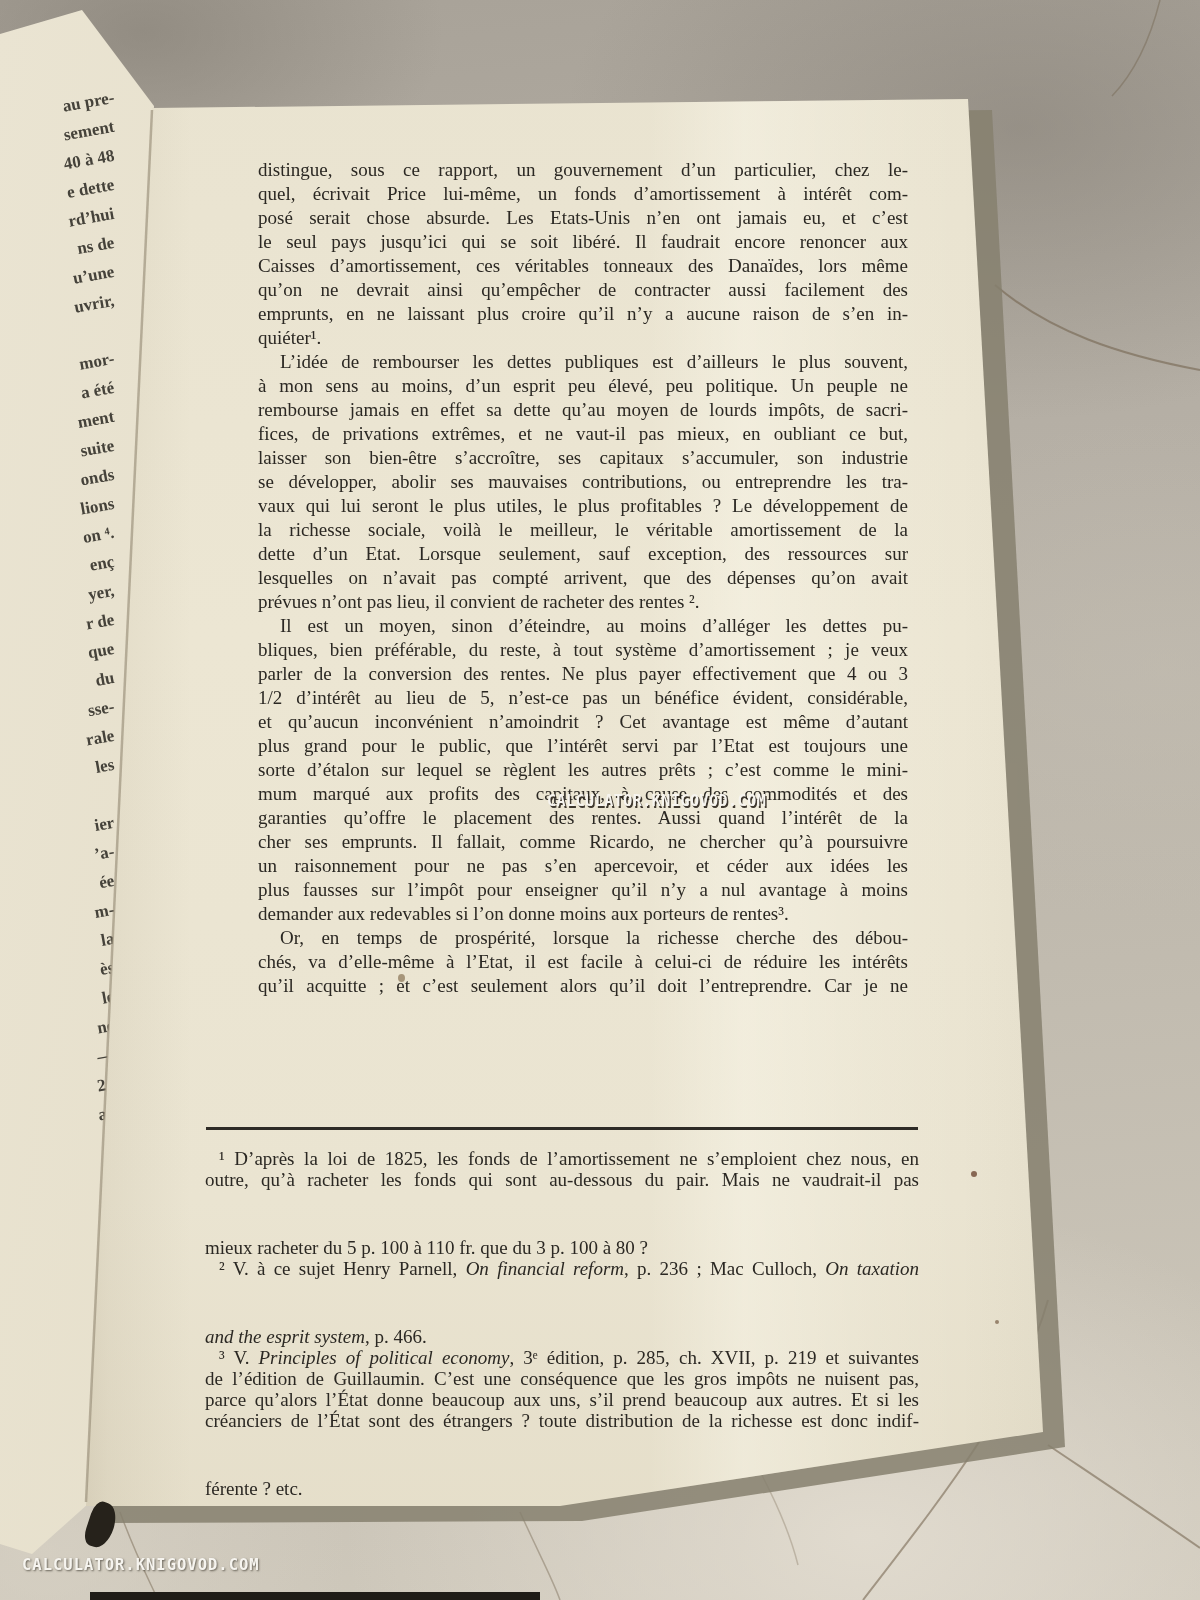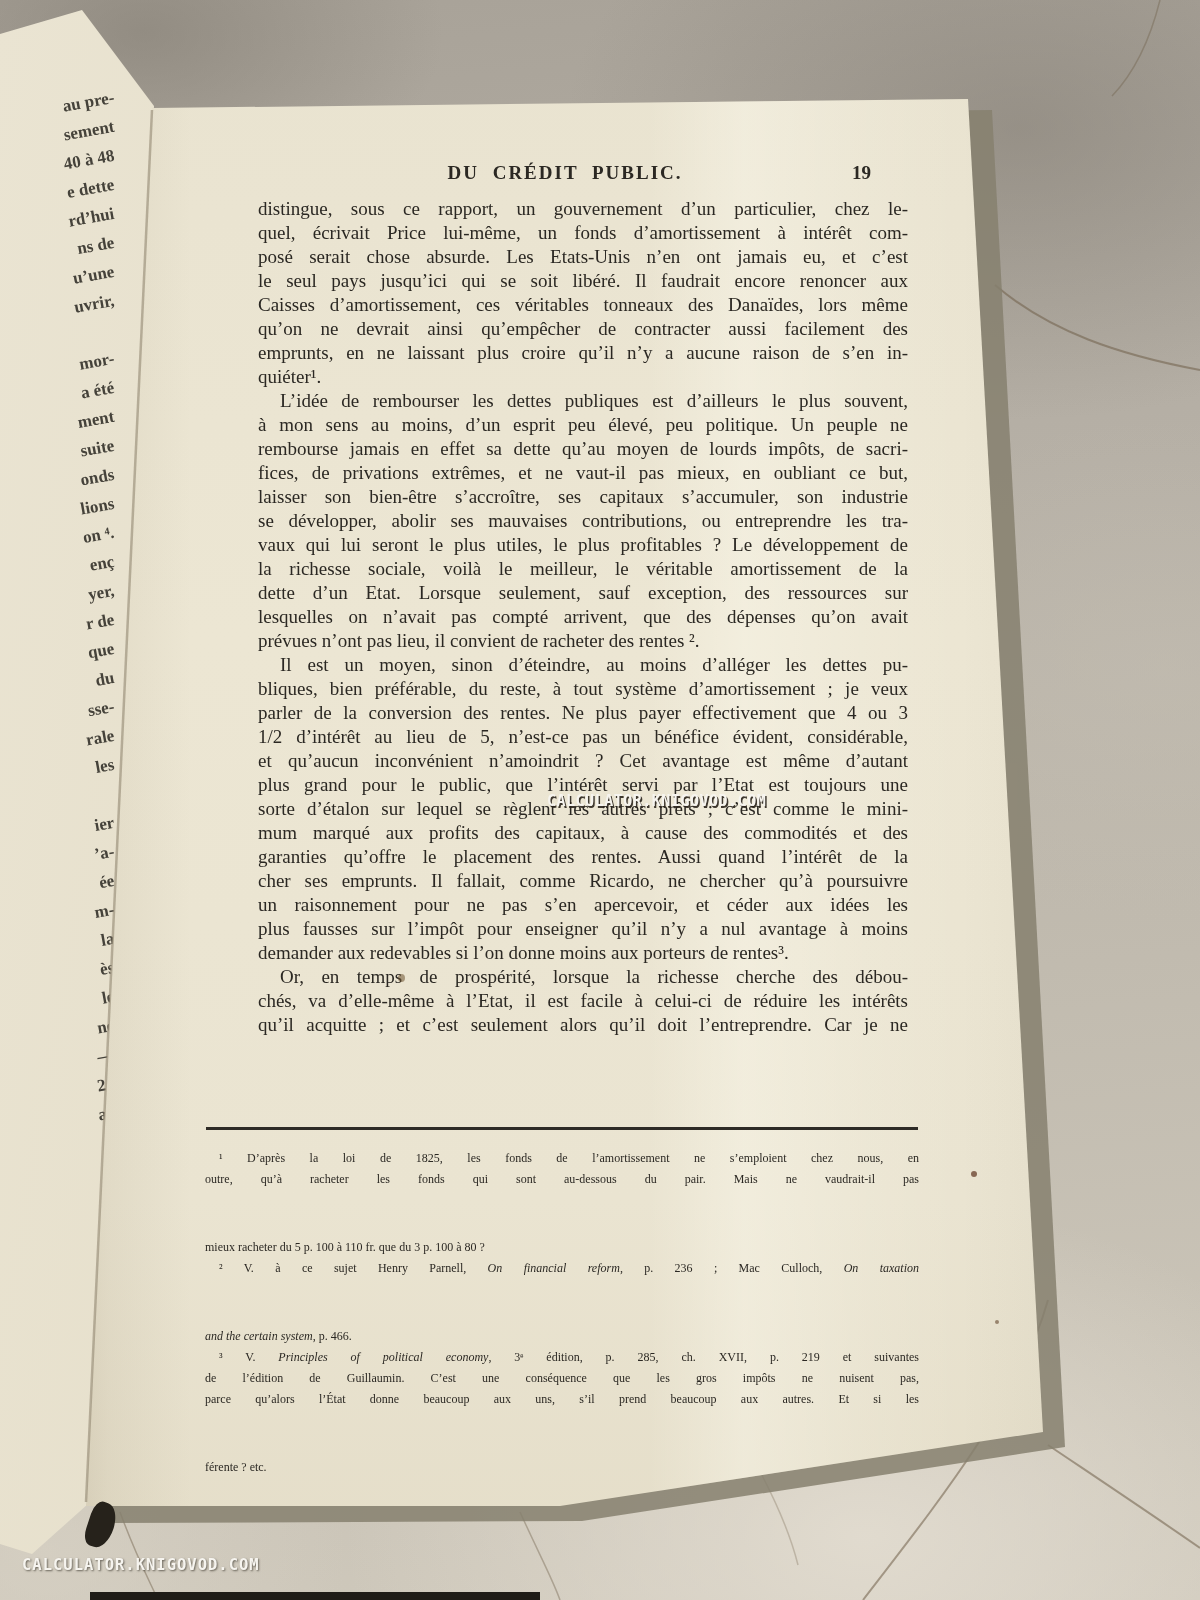--- a/index.html
+++ b/index.html
@@ -44,21 +44,21 @@
   .running-title{display:block;text-align:center;font-weight:bold;font-size:19px;
     letter-spacing:2px;word-spacing:7px;padding-top:4px;}
   .page-num{position:absolute;right:37px;top:4px;font-weight:bold;font-size:19px;}
   .body-text{font-size:19px;margin-left:36px;}
   .tline{height:24px;line-height:24px;white-space:nowrap;text-align:justify;
     text-align-last:justify;overflow:visible;}
   .tline.last{text-align-last:left;}
   .tline.indent{padding-left:22px;}
   .footrule{position:absolute;left:-16px;top:969px;width:712px;height:2.5px;
     background:#2e2b26;}
-  .footnotes{position:absolute;left:-17px;top:990px;width:714px;font-size:12px;}
+  .footnotes{position:absolute;left:-17px;top:990px;width:714px;font-size:19px;}
   .fline{height:21px;line-height:21px;white-space:nowrap;text-align:justify;
     text-align-last:justify;}
   .fline.last{text-align-last:left;margin-top:47px;}
   .fline.indent{padding-left:14px;}
   .it{font-style:italic;}
 
   
   .stain{position:absolute;border-radius:50%;}
   .s1{left:398px;top:974px;width:7px;height:8px;background:rgba(110,84,50,.55);}
   .s2{left:971px;top:1171px;width:6px;height:6px;background:rgba(92,50,30,.7);}
@@ -133,24 +133,20 @@
         <div class="frag">le</div>
         <div class="frag">ne</div>
         <div class="frag">—</div>
         <div class="frag">20</div>
         <div class="frag">ar</div>
       </div>
   </div>
 
   <div class="page">
     <div class="content">
-      <div class="headrow">
-        <span class="running-title">DU CRÉDIT PUBLIC.</span>
-        <span class="page-num">19</span>
-      </div>
       <div class="body-text">
           <div class="tline">distingue, sous ce rapport, un gouvernement d’un particulier, chez le-</div>
           <div class="tline">quel, écrivait Price lui-même, un fonds d’amortissement à intérêt com-</div>
           <div class="tline">posé serait chose absurde. Les Etats-Unis n’en ont jamais eu, et c’est</div>
           <div class="tline">le seul pays jusqu’ici qui se soit libéré. Il faudrait encore renoncer aux</div>
           <div class="tline">Caisses d’amortissement, ces véritables tonneaux des Danaïdes, lors même</div>
           <div class="tline">qu’on ne devrait ainsi qu’empêcher de contracter aussi facilement des</div>
           <div class="tline">emprunts, en ne laissant plus croire qu’il n’y a aucune raison de s’en in-</div>
           <div class="tline last">quiéter¹.</div>
           <div class="tline indent">L’idée de rembourser les dettes publiques est d’ailleurs le plus souvent,</div>
@@ -180,24 +176,25 @@
           <div class="tline indent">Or, en temps de prospérité, lorsque la richesse cherche des débou-</div>
           <div class="tline">chés, va d’elle-même à l’Etat, il est facile à celui-ci de réduire les intérêts</div>
           <div class="tline">qu’il acquitte ; et c’est seulement alors qu’il doit l’entreprendre.  Car je ne</div>
         </div>
       <div class="footrule"></div>
       <div class="footnotes">
           <div class="fline indent">¹ D’après la loi de 1825, les fonds de l’amortissement ne s’emploient chez nous, en</div>
           <div class="fline">outre, qu’à racheter les fonds qui sont au-dessous du pair. Mais ne vaudrait-il pas</div>
           <div class="fline last">mieux racheter du 5 p. 100 à 110 fr. que du 3 p. 100 à 80 ?</div>
           <div class="fline indent"><span>² V. à ce sujet Henry Parnell, </span><span class="it">On financial reform</span><span>, p. 236 ; Mac Culloch, </span><span class="it">On taxation</span></div>
-          <div class="fline last"><span class="it">and the certain system</span><span>, p. 466.</span></div>
+          <div class="fline last"><span class="it">and the esprit system</span><span>, p. 466.</span></div>
           <div class="fline indent"><span>³ V. </span><span class="it">Principles of political economy</span><span>, 3ᵉ édition, p. 285, ch. XVII, p. 219 et suivantes</span></div>
           <div class="fline">de l’édition de Guillaumin. C’est une conséquence que les gros impôts ne nuisent pas,</div>
           <div class="fline">parce qu’alors l’État donne beaucoup aux uns, s’il prend beaucoup aux autres. Et si les</div>
+          <div class="fline">créanciers de l’État sont des étrangers ? toute distribution de la richesse est donc indif-</div>
           <div class="fline last">férente ? etc.</div>
         </div>
     </div>
     <div class="stain s1"></div>
     <div class="stain s2"></div>
     <div class="stain s3"></div>
   </div>
 
   <svg class="foldline" width="1200" height="1600" viewBox="0 0 1200 1600">
     <line x1="152" y1="110" x2="86" y2="1502" stroke="#8a8069" stroke-width="2.5" stroke-opacity="0.55"></line>

